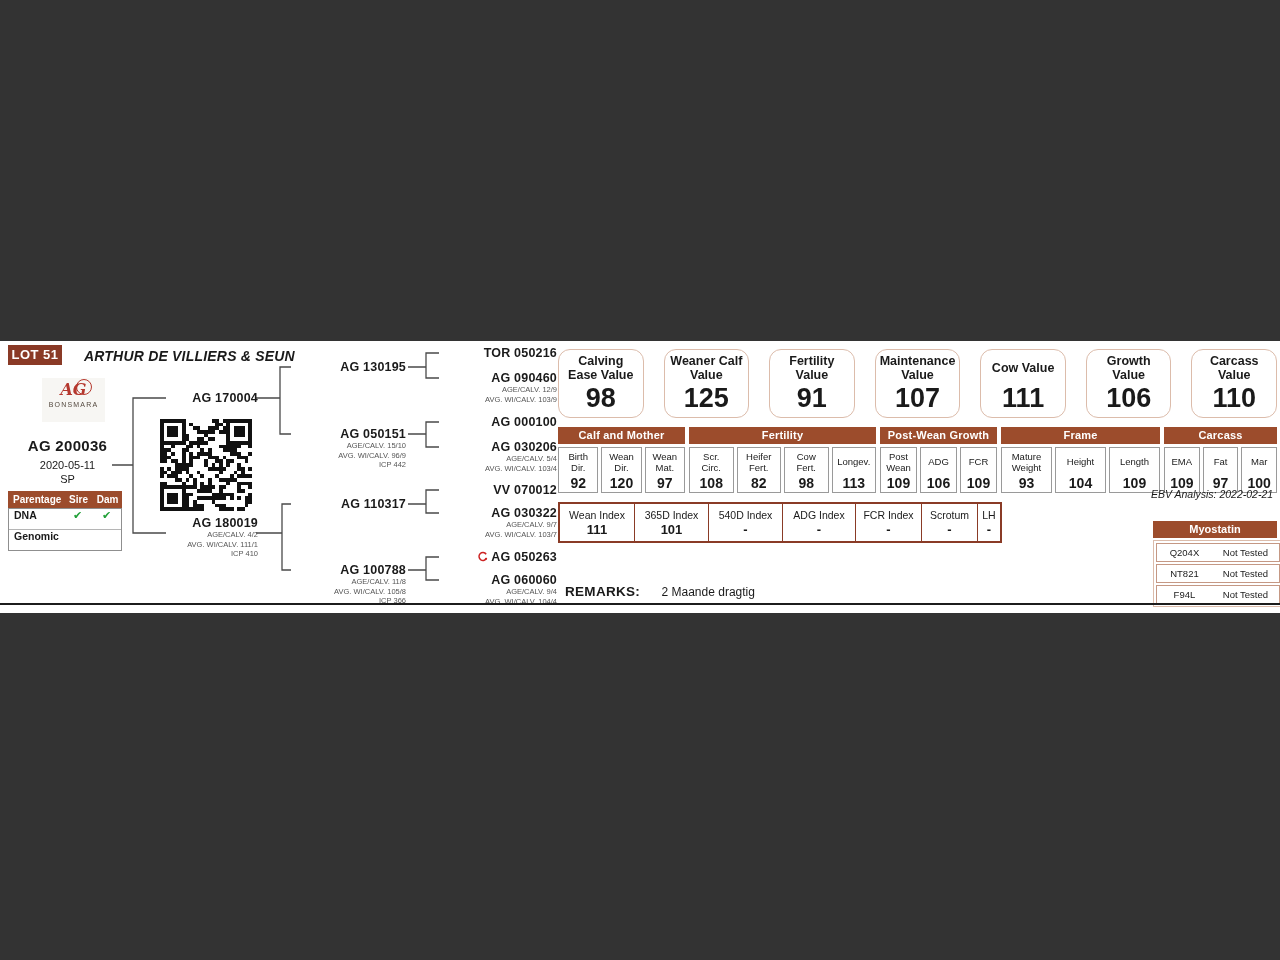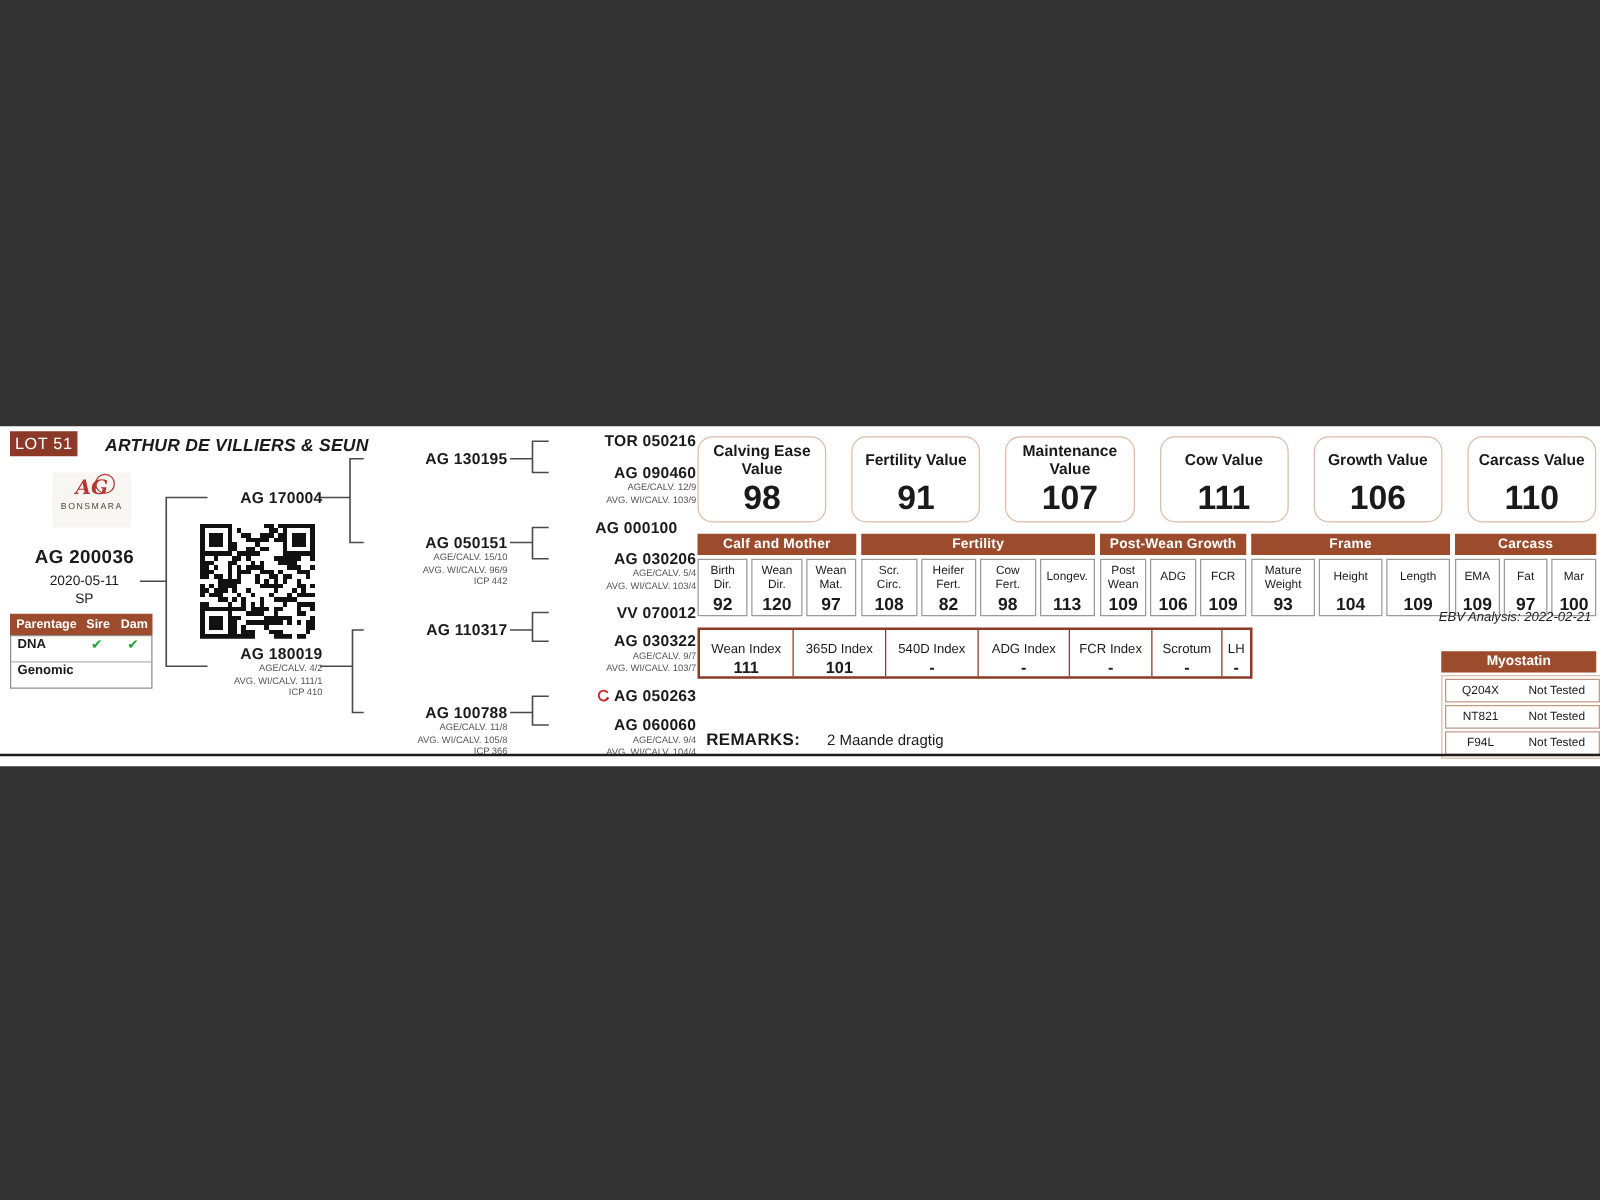--- a/index.html
+++ b/index.html
@@ -8,21 +8,21 @@
     background:#333333;
     font-family:"Liberation Sans","DejaVu Sans",sans-serif;
     color:#1a1a1a;
   }
   .abs{position:absolute;}
   .band{position:absolute;left:0;top:341px;width:1280px;height:272px;background:#ffffff;}
   .bottom-rule{position:absolute;left:0;top:262px;width:1280px;height:2px;background:#1c1c1c;}
 
   
   .lot-badge{left:8px;top:4px;width:54px;height:20px;background:#8a3a26;color:#fff;
-    font-weight:normal;font-size:13px;text-align:center;line-height:20px;letter-spacing:.5px;}
+    font-weight:bold;font-size:13px;text-align:center;line-height:20px;letter-spacing:.5px;}
   .breeder{left:84px;top:7px;font-style:italic;font-weight:bold;font-size:14px;letter-spacing:.2px;}
 
   
   .logo{left:42px;top:37px;width:63px;height:44px;background:#f7f6f3;text-align:center;}
   .logo-mono{font-family:"DejaVu Serif","Liberation Serif",serif;font-style:italic;font-weight:bold;
     font-size:16px;color:#b5382e;position:relative;display:inline-block;margin-top:4px;line-height:16px;}
   .logo-ring{position:absolute;right:-5px;top:-3px;width:14px;height:14px;border:1.3px solid #b5382e;border-radius:50%;}
   .logo-breed{font-size:7px;letter-spacing:1.2px;color:#54493f;margin-top:2px;}
 
   
@@ -65,21 +65,21 @@
     text-align:center;line-height:17px;letter-spacing:.2px;}
   .ebv-cells{display:flex;gap:3px;margin-top:3px;}
   .ebv-cell{flex:1;border:1px solid #9a9a9a;height:44px;text-align:center;background:#fff;}
   .ebv-cell-label{height:25px;display:flex;align-items:center;justify-content:center;
     font-size:9.5px;line-height:1.1;padding:2px 2px 0 2px;}
   .ebv-cell-value{font-weight:bold;font-size:14px;line-height:16px;}
   .g1{width:127px}.g2{width:187px}.g3{width:117px}.g4{width:159px}.g5{width:113px}
 
   
   .idx{left:558px;top:161px;width:440px;height:37px;border:2px solid #8a3b26;display:flex;background:#fff;}
-  .idx-cell{text-align:center;display:flex;flex-direction:column;justify-content:flex-end;}
+  .idx-cell{text-align:center;display:flex;flex-direction:column;justify-content:center;}
   .idx-cell + .idx-cell{border-left:1px solid #8a3b26;}
   .idx-label{font-size:10.5px;line-height:13px;}
   .idx-value{font-weight:bold;font-size:13px;line-height:15px;}
 
   
   .ebv-analysis{left:1146px;top:147px;width:132px;text-align:center;font-size:10.5px;font-style:italic;}
   .myo-head{left:1153px;top:180px;width:124px;height:17px;background:#9c4c2c;color:#fff;
     font-weight:bold;font-size:11px;text-align:center;line-height:17px;}
   .myo-box{left:1153px;top:199px;width:124px;border:1px solid #dcbcab;padding:2px;background:#fff;}
   .myo-row{display:flex;height:17px;border:1px solid #c59884;align-items:center;font-size:9.5px;}
@@ -497,21 +497,21 @@
   </div>
 
   <div class="node" style="left:437px;top:6px;width:120px">
     <div class="nid">TOR 050216</div>
   </div>
   <div class="node" style="left:437px;top:31px;width:120px">
     <div class="nid">AG 090460</div>
     <div class="nd">AGE/CALV. 12/9</div>
     <div class="nd">AVG. WI/CALV. 103/9</div>
   </div>
-  <div class="node" style="left:422px;top:75px;width:120px">
+  <div class="node" style="left:437px;top:75px;width:120px">
     <div class="nid">AG 000100</div>
   </div>
   <div class="node" style="left:437px;top:100px;width:120px">
     <div class="nid">AG 030206</div>
     <div class="nd">AGE/CALV. 5/4</div>
     <div class="nd">AVG. WI/CALV. 103/4</div>
   </div>
   <div class="node" style="left:437px;top:143px;width:120px">
     <div class="nid">VV 070012</div>
   </div>
@@ -529,20 +529,24 @@
   <div class="node" style="left:437px;top:233px;width:120px">
     <div class="nid">AG 060060</div>
     <div class="nd">AGE/CALV. 9/4</div>
     <div class="nd">AVG. WI/CALV. 104/4</div>
   </div>
 
   <div class="abs cards">
     <div class="card">
       <div class="card-label">Calving Ease Value</div>
       <div class="card-value">98</div>
+    </div>
+    <div class="card">
+      <div class="card-label">Weaner Calf Value</div>
+      <div class="card-value">125</div>
     </div>
     <div class="card">
       <div class="card-label">Fertility Value</div>
       <div class="card-value">91</div>
     </div>
     <div class="card">
       <div class="card-label">Maintenance Value</div>
       <div class="card-value">107</div>
     </div>
     <div class="card">

